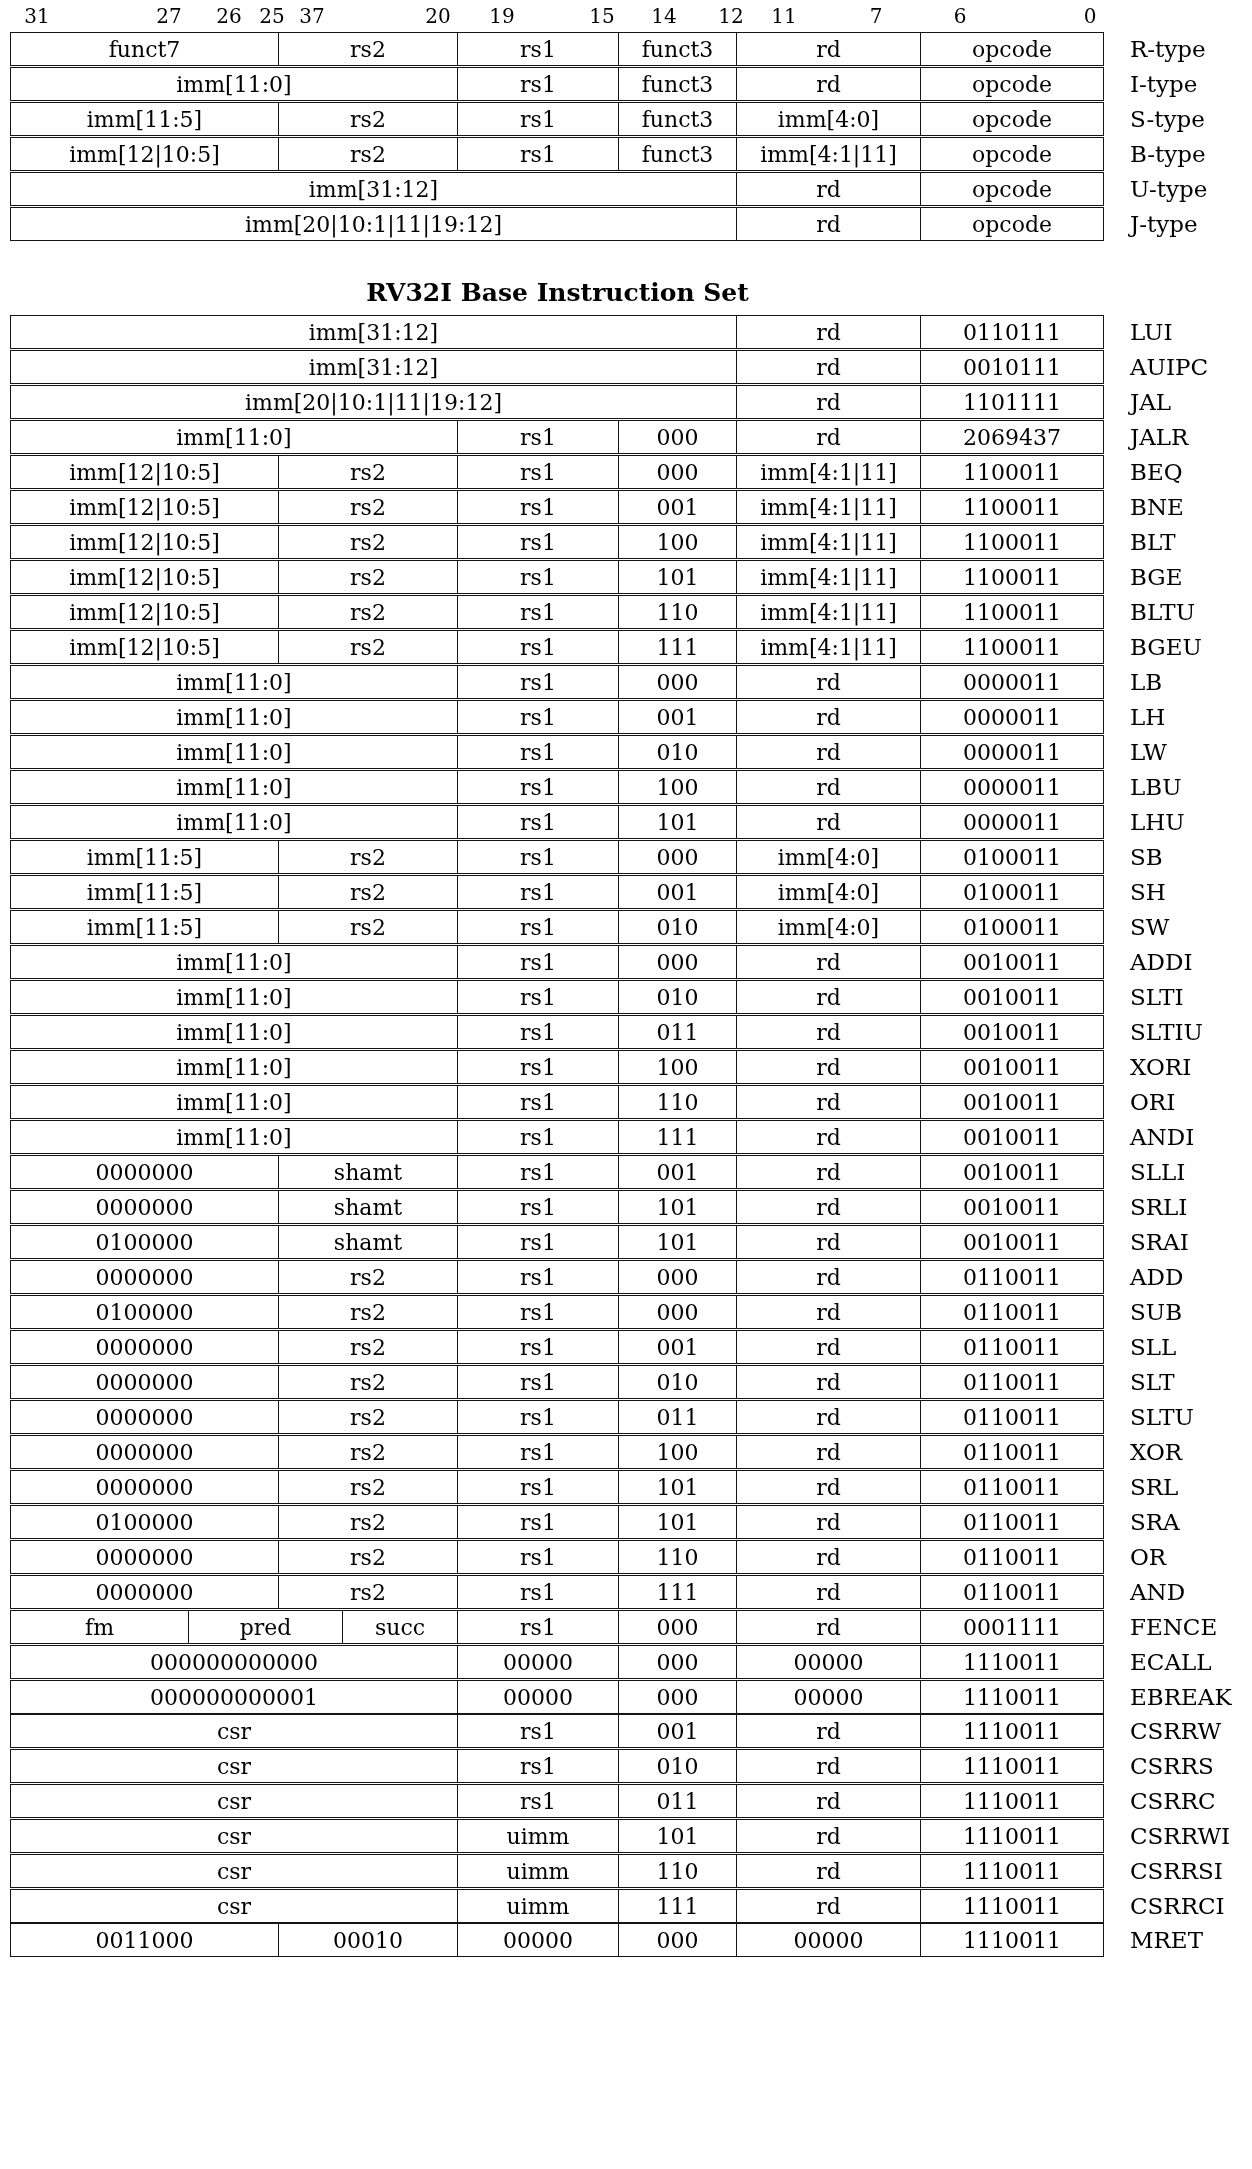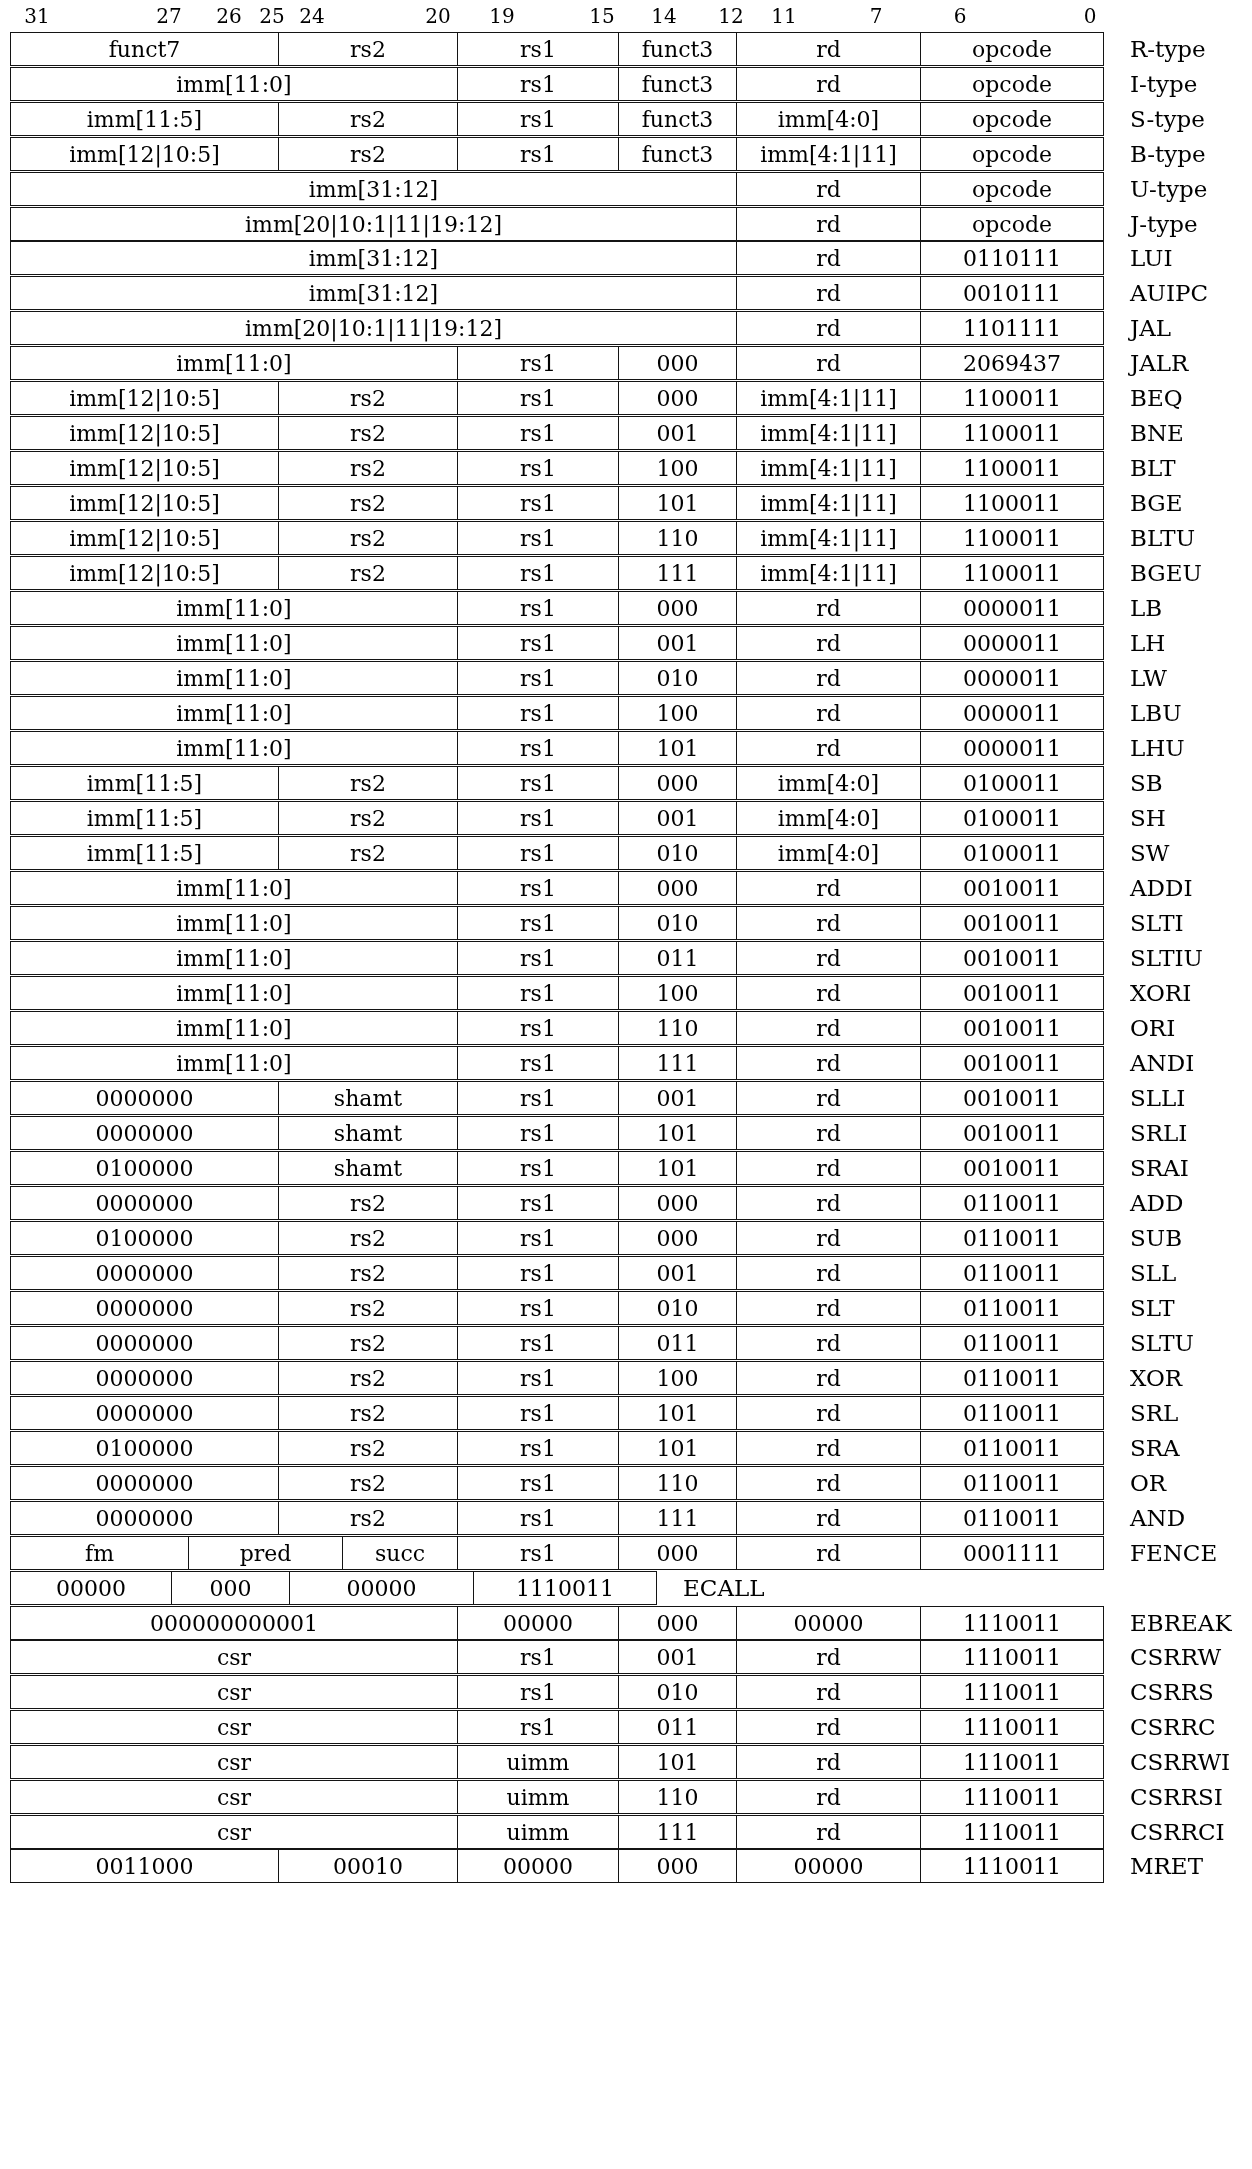--- a/index.html
+++ b/index.html
@@ -70,21 +70,21 @@
 <body>
 
 <div class="page">
   <div class="content">
 
     <div class="ruler" id="ruler">
         <span class="mark" style="left: 27px;">31</span>
         <span class="mark" style="left: 159px;">27</span>
         <span class="mark" style="left: 219px;">26</span>
         <span class="mark" style="left: 262px;">25</span>
-        <span class="mark" style="left: 302px;">24</span>
+        <span class="mark" style="left: 302px;">37</span>
         <span class="mark" style="left: 428px;">20</span>
         <span class="mark" style="left: 492px;">19</span>
         <span class="mark" style="left: 592px;">15</span>
         <span class="mark" style="left: 654px;">14</span>
         <span class="mark" style="left: 721px;">12</span>
         <span class="mark" style="left: 774px;">11</span>
         <span class="mark" style="left: 866px;">7</span>
         <span class="mark" style="left: 950px;">6</span>
         <span class="mark" style="left: 1080px;">0</span>
       </div>
@@ -144,20 +144,23 @@
         <div class="insn-row">
           <div class="bit-fields">
             <div class="field-cell" style="width: 726px;">imm[20|10:1|11|19:12]</div>
             <div class="field-cell" style="width: 184px;">rd</div>
             <div class="field-cell" style="width: 182px;">opcode</div>
           </div>
           <div class="insn-label">J-type</div>
         </div>
       </div>
 
+    <div class="heading h-rv32i">
+      <span>RV32I Base Instruction Set</span>
+    </div>
     <div class="tbl" id="rv32i-table">
         <div class="insn-row">
           <div class="bit-fields">
             <div class="field-cell" style="width: 726px;">imm[31:12]</div>
             <div class="field-cell" style="width: 184px;">rd</div>
             <div class="field-cell" style="width: 182px;">0110111</div>
           </div>
           <div class="insn-label">LUI</div>
         </div>
         <div class="insn-row">
@@ -545,20 +548,21 @@
             <div class="field-cell" style="width: 115px;">succ</div>
             <div class="field-cell" style="width: 161px;">rs1</div>
             <div class="field-cell" style="width: 118px;">000</div>
             <div class="field-cell" style="width: 184px;">rd</div>
             <div class="field-cell" style="width: 182px;">0001111</div>
           </div>
           <div class="insn-label">FENCE</div>
         </div>
         <div class="insn-row">
           <div class="bit-fields">
+            <div class="field-cell" style="width: 447px;">000000000000</div>
             <div class="field-cell" style="width: 161px;">00000</div>
             <div class="field-cell" style="width: 118px;">000</div>
             <div class="field-cell" style="width: 184px;">00000</div>
             <div class="field-cell" style="width: 182px;">1110011</div>
           </div>
           <div class="insn-label">ECALL</div>
         </div>
         <div class="insn-row">
           <div class="bit-fields">
             <div class="field-cell" style="width: 447px;">000000000001</div>

